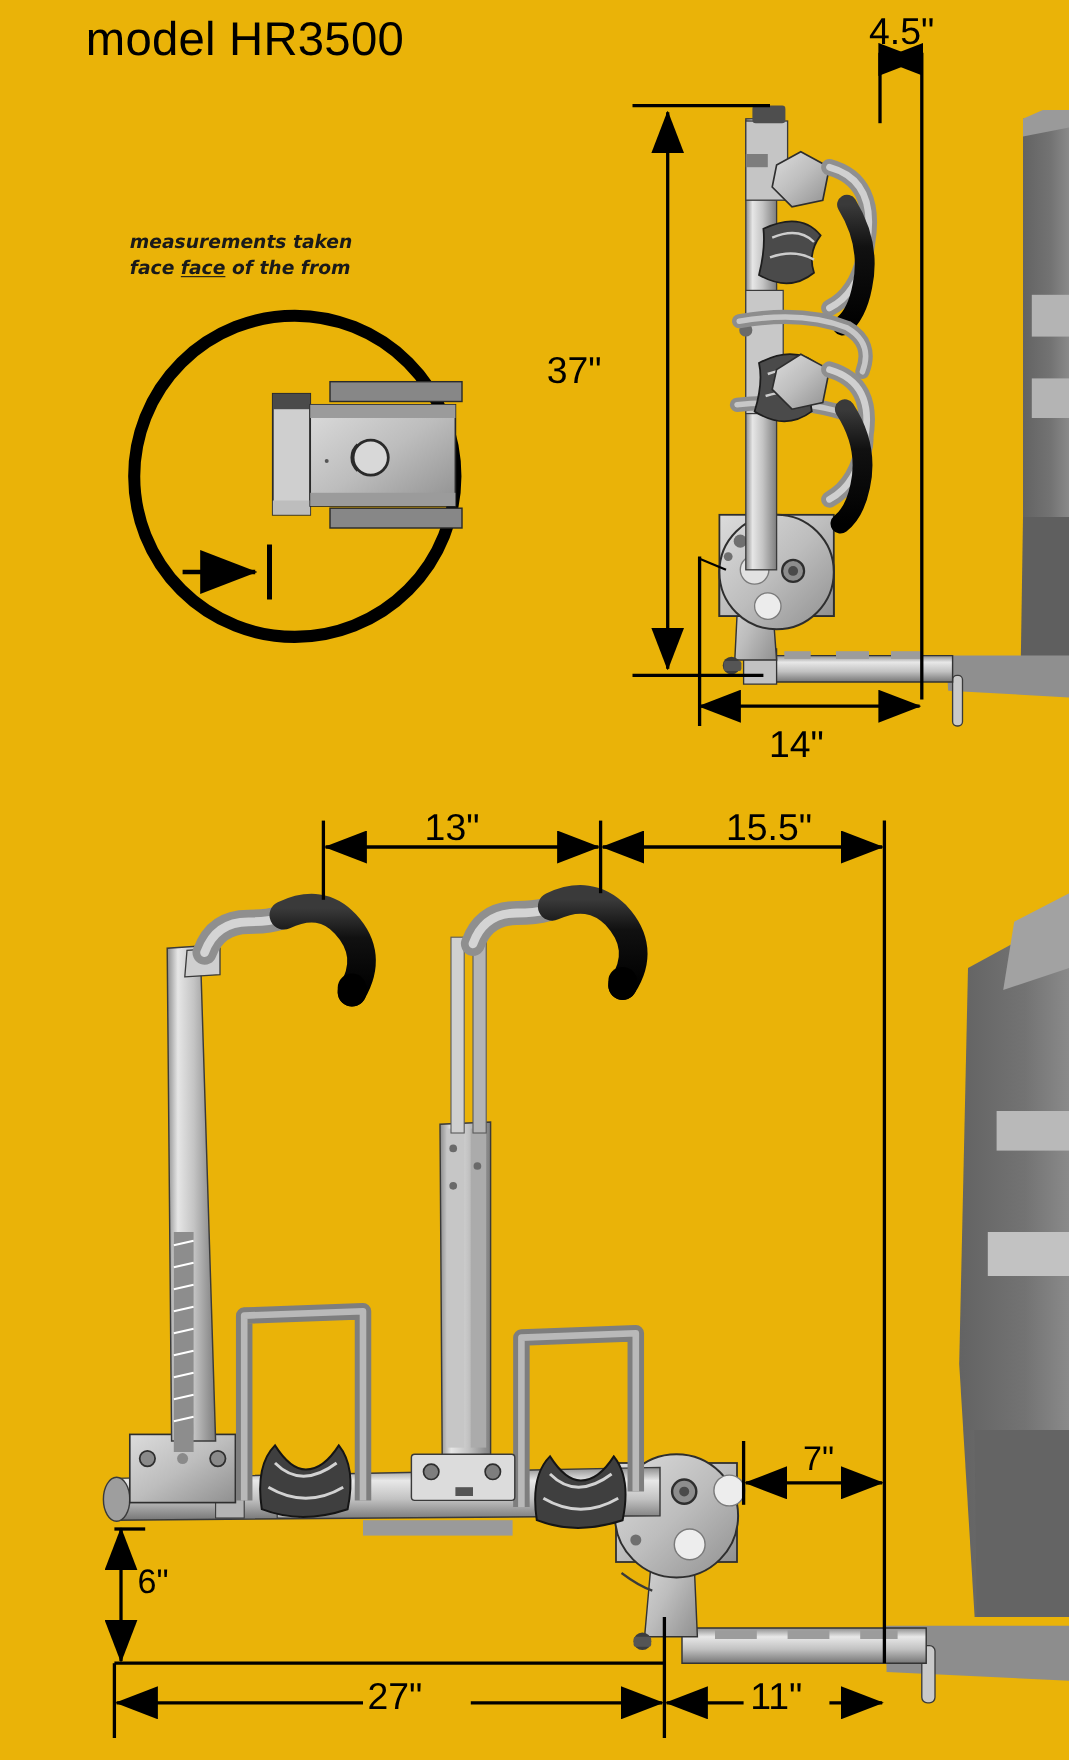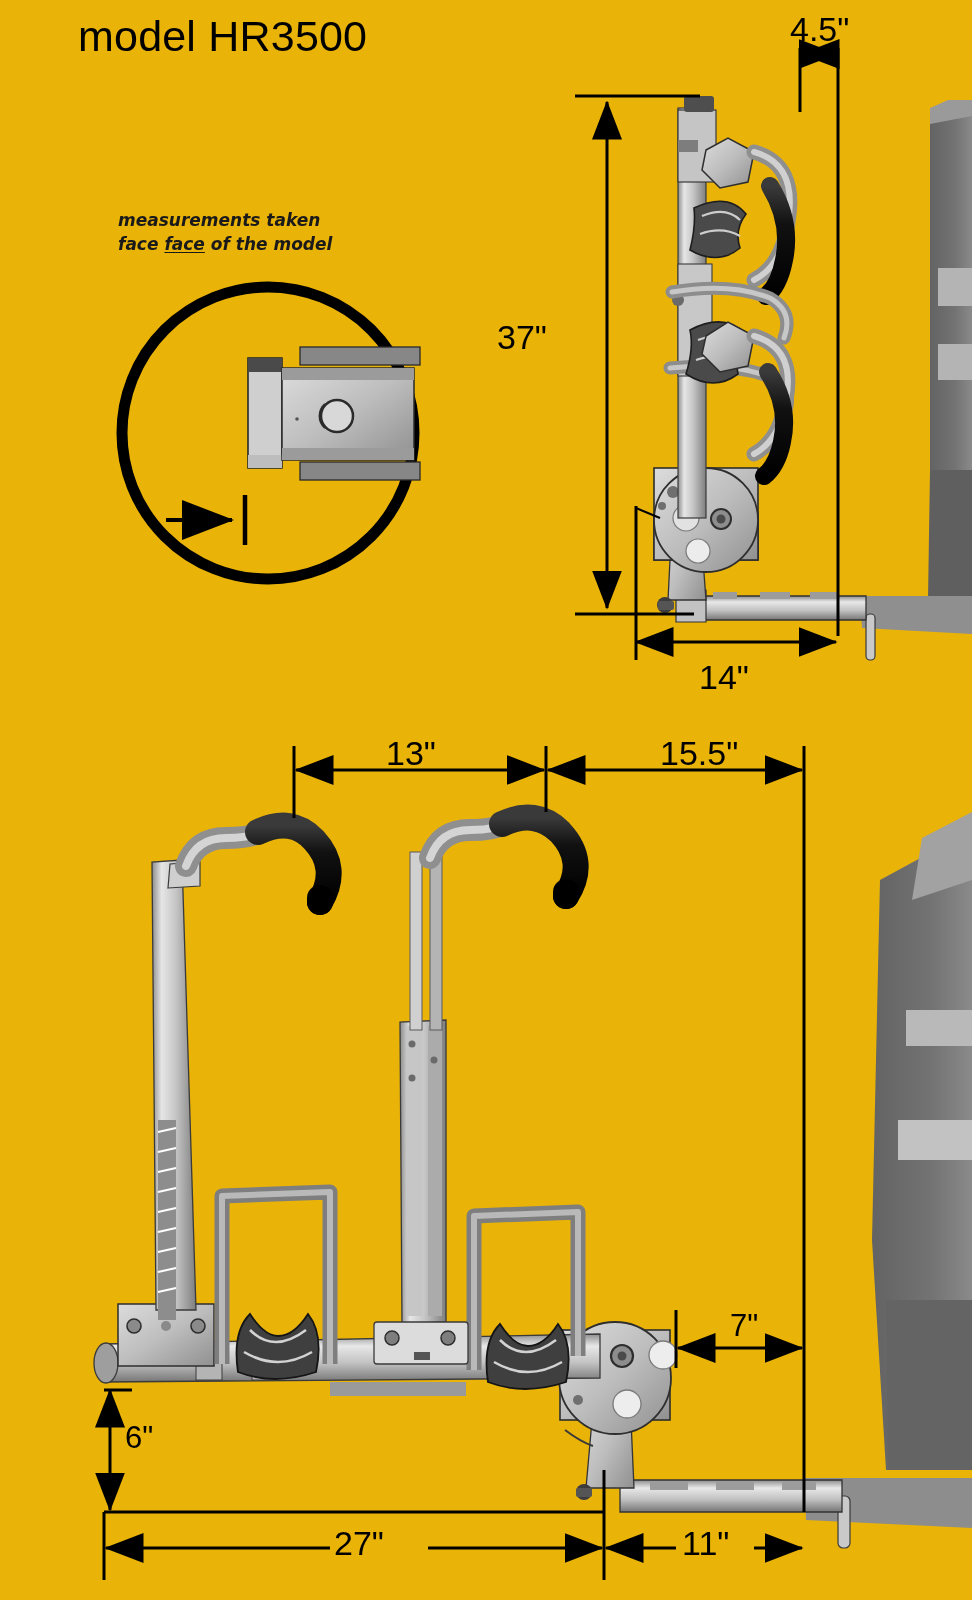--- a/index.html
+++ b/index.html
@@ -71,21 +71,21 @@
 <body>
 
 <div id="page">
 
   <div class="abs" id="model-title">
     <div>model HR3500</div>
   </div>
 
   <div class="abs" id="callout-note">
     <div>measurements taken</div>
-    <div><span>face </span><span class="bold-underline">face</span><span> of the model</span></div>
+    <div><span>face </span><span class="bold-underline">face</span><span> of the from</span></div>
   </div>
 
   <div class="abs dim-label" style="left:790px; top:10px;">4.5"</div>
   <div class="abs dim-label" style="left:497px; top:318px;">37"</div>
   <div class="abs dim-label" style="left:699px; top:658px;">14"</div>
 
   <div class="abs dim-label" style="left:386px; top:734px;">13"</div>
   <div class="abs dim-label" style="left:660px; top:734px;">15.5"</div>
   <div class="abs dim-label small" style="left:730px; top:1308px;">7"</div>
   <div class="abs dim-label small" style="left:125px; top:1420px;">6"</div>

